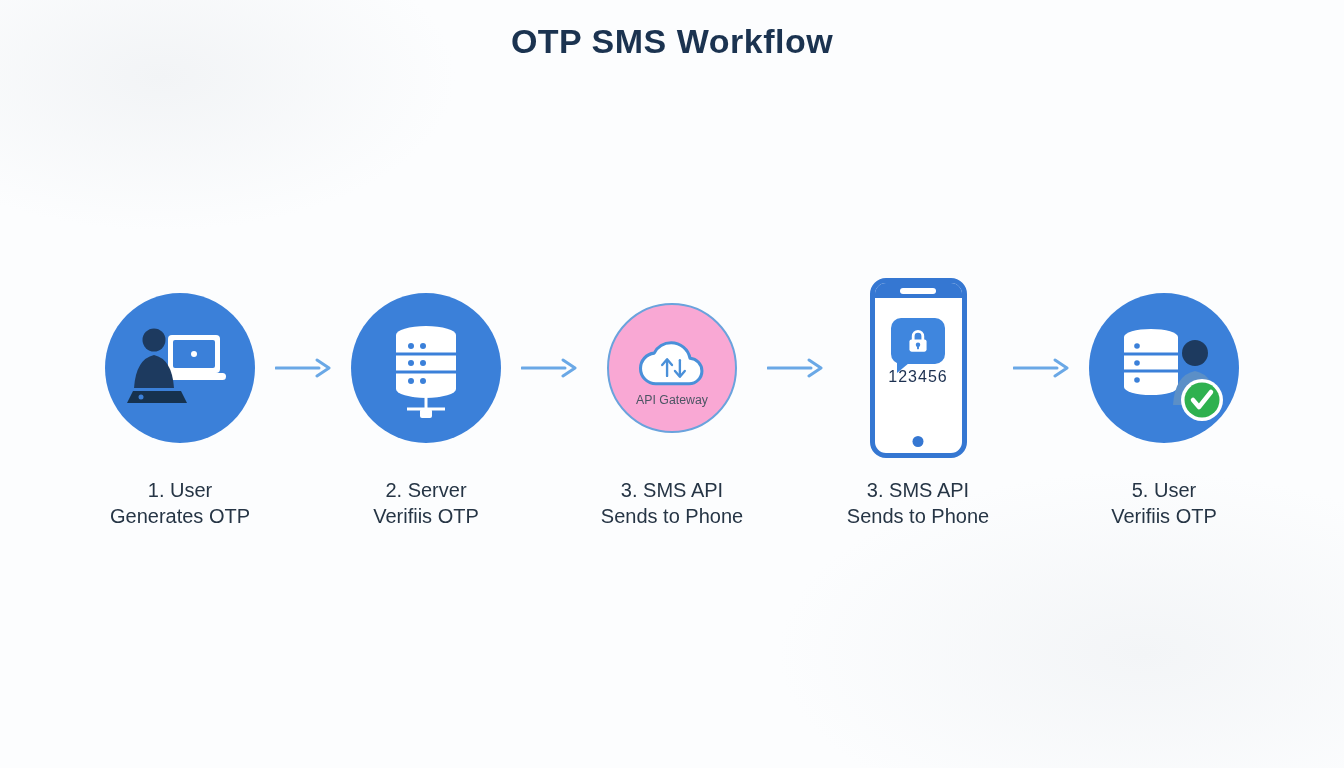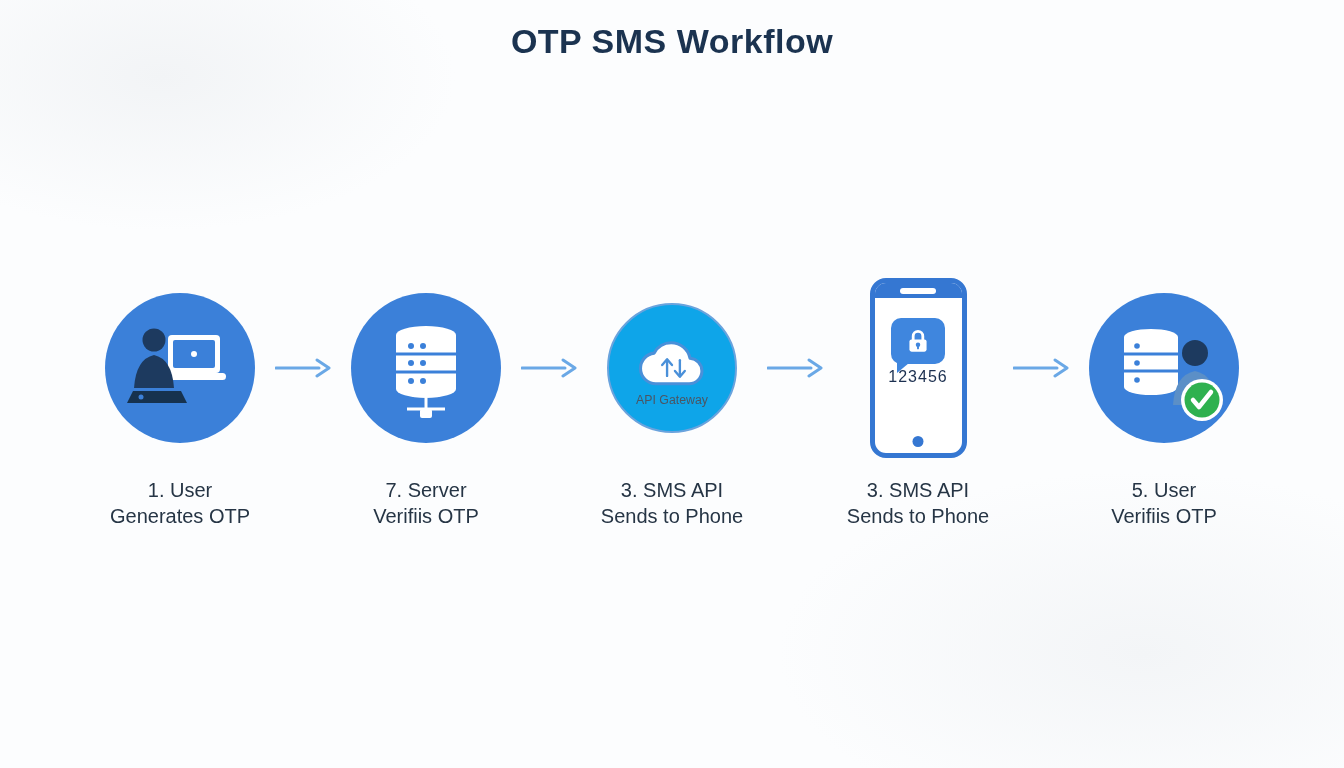--- a/index.html
+++ b/index.html
@@ -32,21 +32,21 @@
   .icon-zone { height:190px; display:flex; align-items:center; justify-content:center; }
   .arrow-cell { width:56px; height:190px; display:flex; align-items:center; justify-content:center; }
 
   .blue-circle {
     width:150px; height:150px; border-radius:50%;
     background:#3b80d9;
     display:flex; align-items:center; justify-content:center;
   }
   .gateway-circle {
     width:130px; height:130px; border-radius:50%;
-    background:#0ea5e9; border:2px solid #6aa3dd;
+    background:#f9a8d4; border:2px solid #6aa3dd;
     display:flex; align-items:center; justify-content:center;
   }
 
   .step-label {
     margin-top:14px;
     text-align:center;
     font-size:20px;
     line-height:1.32;
     color:#263545;
   }
@@ -149,21 +149,21 @@
             <circle cx="72" cy="70" r="3" fill="#3b80d9"></circle>
             <circle cx="60" cy="88" r="3" fill="#3b80d9"></circle>
             <circle cx="72" cy="88" r="3" fill="#3b80d9"></circle>
             <line x1="75" y1="105" x2="75" y2="116" stroke="#ffffff" stroke-width="3"></line>
             <line x1="56" y1="116" x2="94" y2="116" stroke="#ffffff" stroke-width="3"></line>
             <rect x="69" y="116" width="12" height="9" rx="2" fill="#ffffff"></rect>
           </svg>
         </div>
       </div>
       <div class="step-label">
-        <div>7. Server</div>
+        <div>2. Server</div>
         <div>Verifiis OTP</div>
       </div>
     </div>
 
     <div class="arrow-cell">
       <svg width="56" height="24" viewBox="0 0 56 24">
         <line x1="1" y1="12" x2="44" y2="12" stroke="#6aa8e6" stroke-width="3" stroke-linecap="round"></line>
         <polyline points="42,4 54,12 42,20" fill="none" stroke="#6aa8e6" stroke-width="3" stroke-linecap="round" stroke-linejoin="round"></polyline>
       </svg>
     </div>

